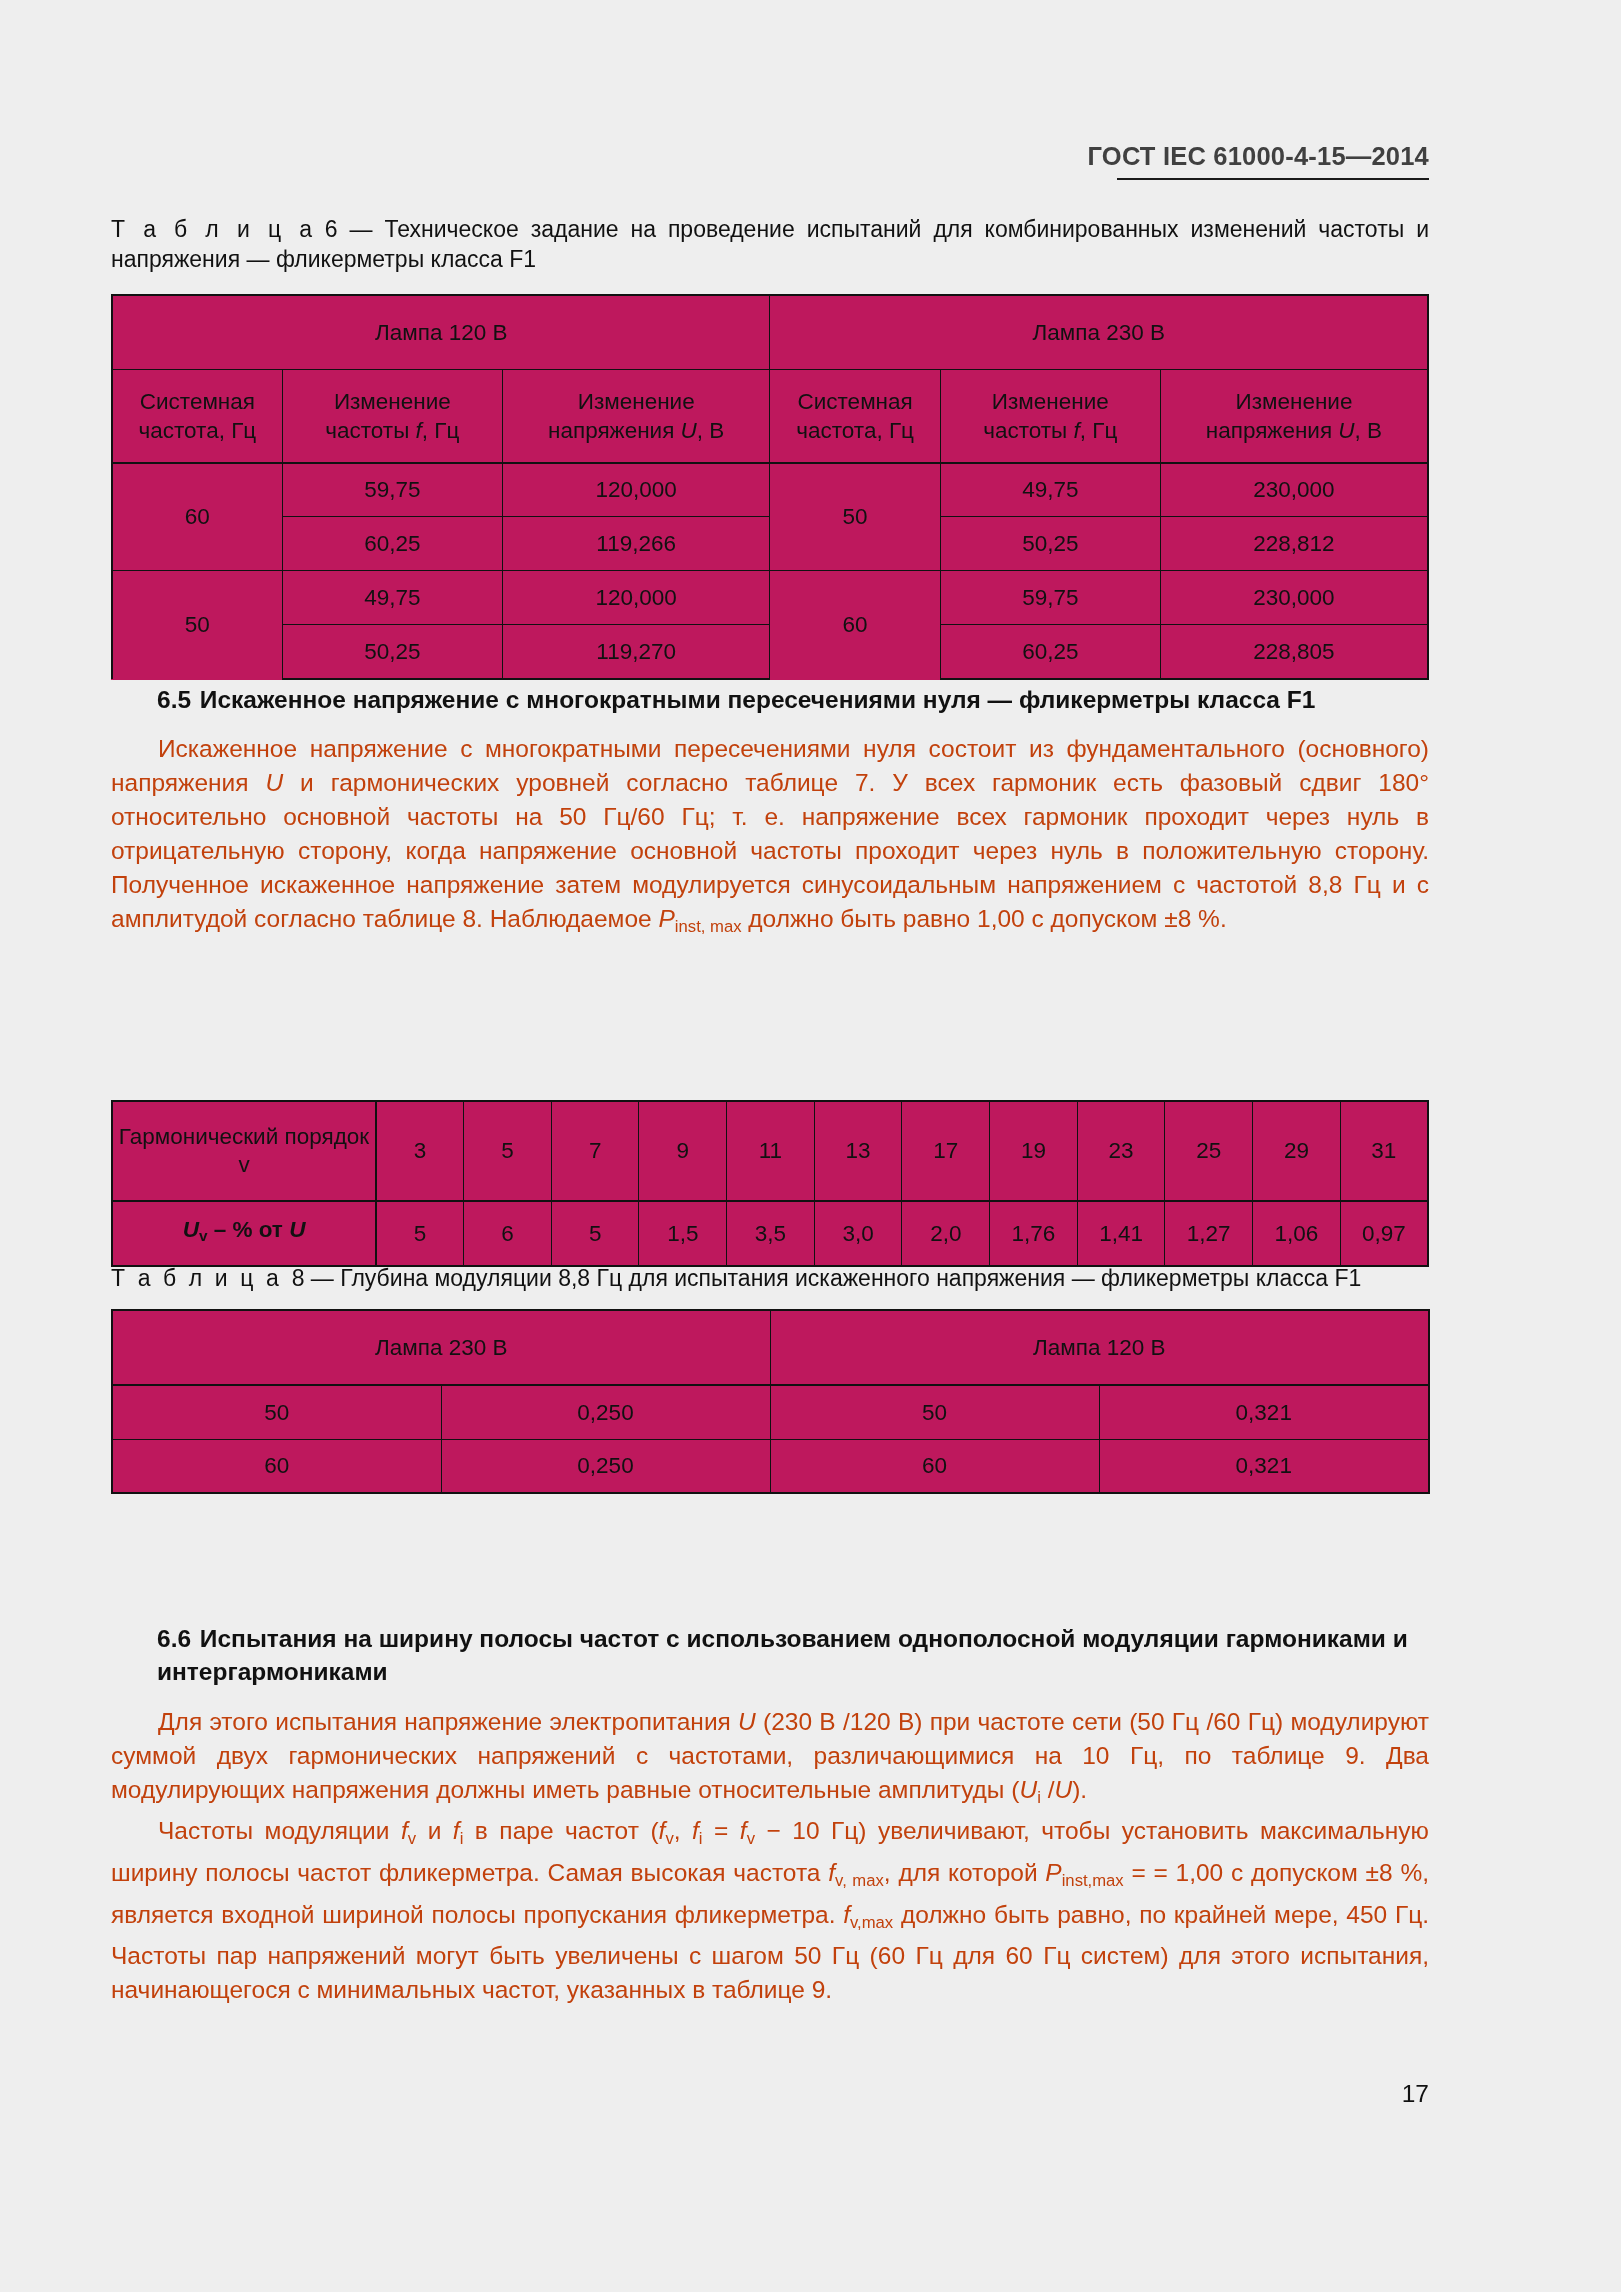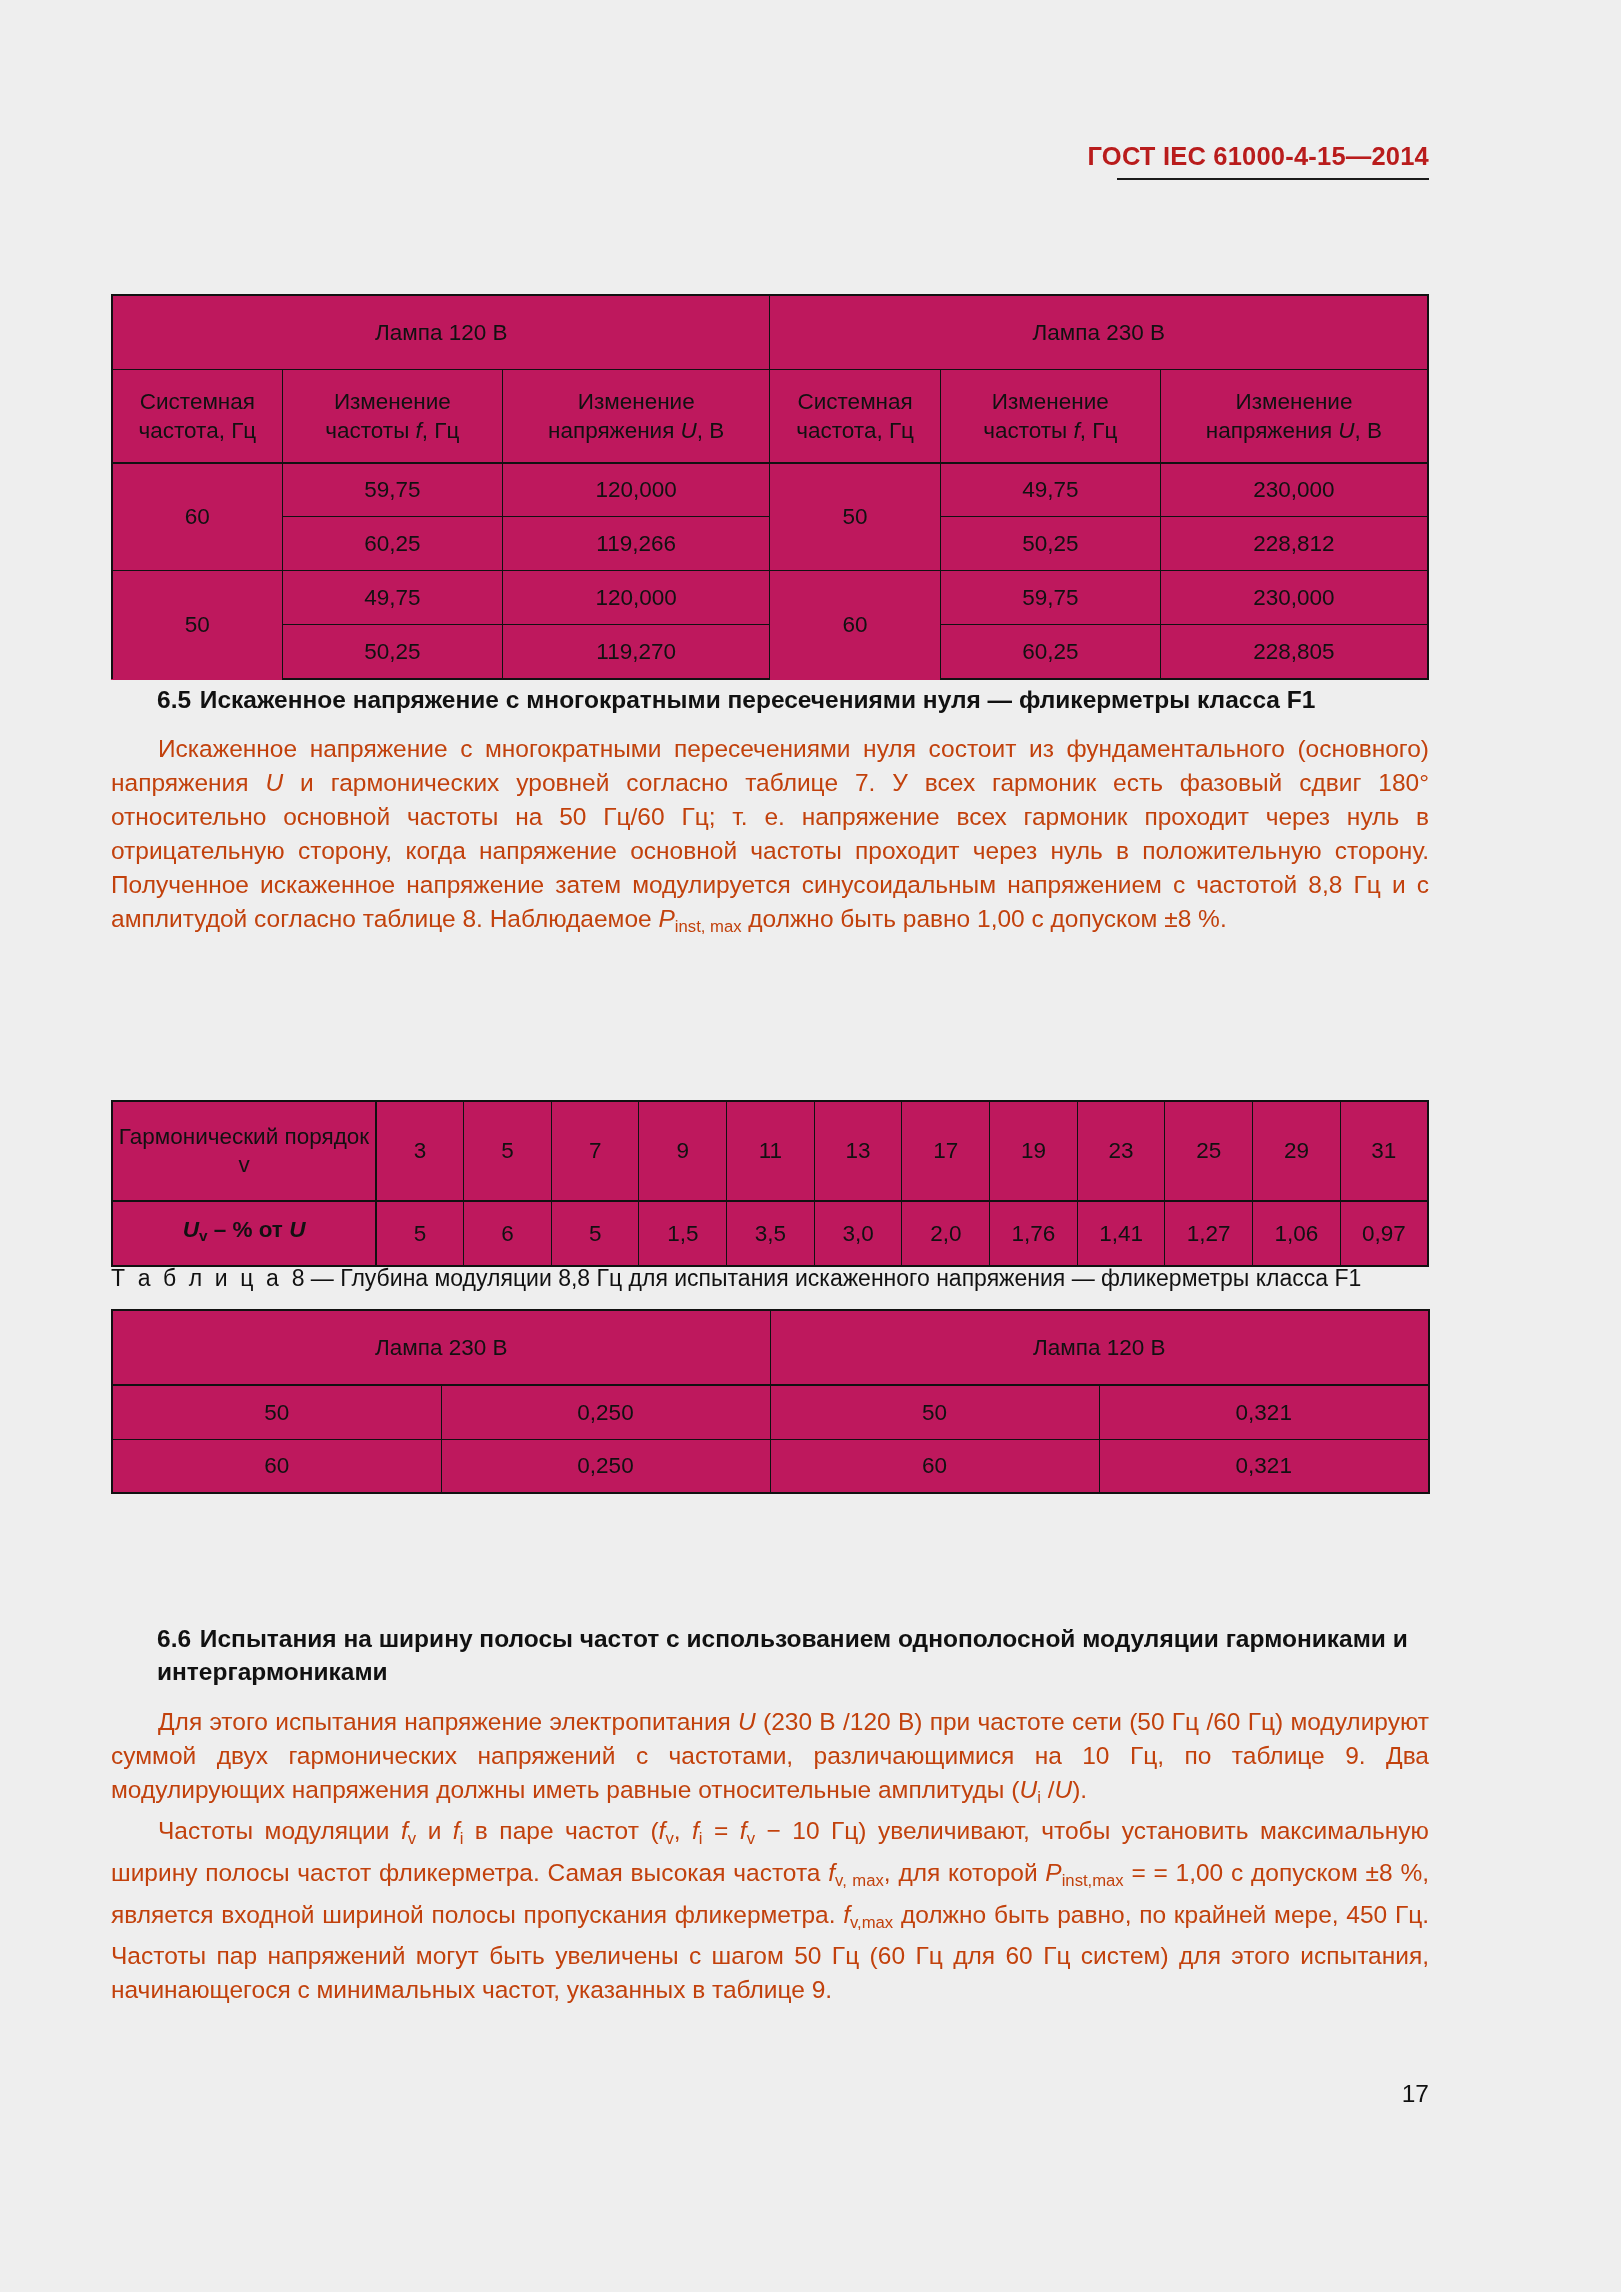--- a/index.html
+++ b/index.html
@@ -27,21 +27,21 @@
   }
 
   
   .doc-header {
     position: absolute;
     right: 0;
     top: 142px;
     font-size: 25.5px;
     font-weight: bold;
     letter-spacing: 0.2px;
-    color: #b91c1c;
+    color: #404040;
     white-space: nowrap;
   }
   .header-rule {
     position: absolute;
     right: 0;
     top: 178px;
     width: 312px;
     height: 2px;
     background: #1a1a1a;
   }
@@ -122,20 +122,23 @@
 </head>
 <body>
 
 <div class="page">
 
   <div class="content" style="top:0;height:2293px;">
 
     <div class="doc-header">ГОСТ IEC 61000-4-15—2014</div>
     <div class="header-rule"></div>
 
+    <div style="position:absolute;top:214px;left:0;width:1318px;">
+      <p class="caption"><span class="spaced">Т а б л и ц а</span><span style="margin-left:9.8px;">6</span><span> — Техническое задание на проведение испытаний для комбинированных изменений частоты и напряжения — фликерметры класса F1</span></p>
+    </div>
 
     <div style="position:absolute;top:294px;left:0;width:1318px;">
       <table class="gost t6">
         <colgroup>
           <col style="width:140px">
             <col style="width:181px">
             <col style="width:220px">
           <col style="width:140px">
             <col style="width:181px">
             <col style="width:220px">

